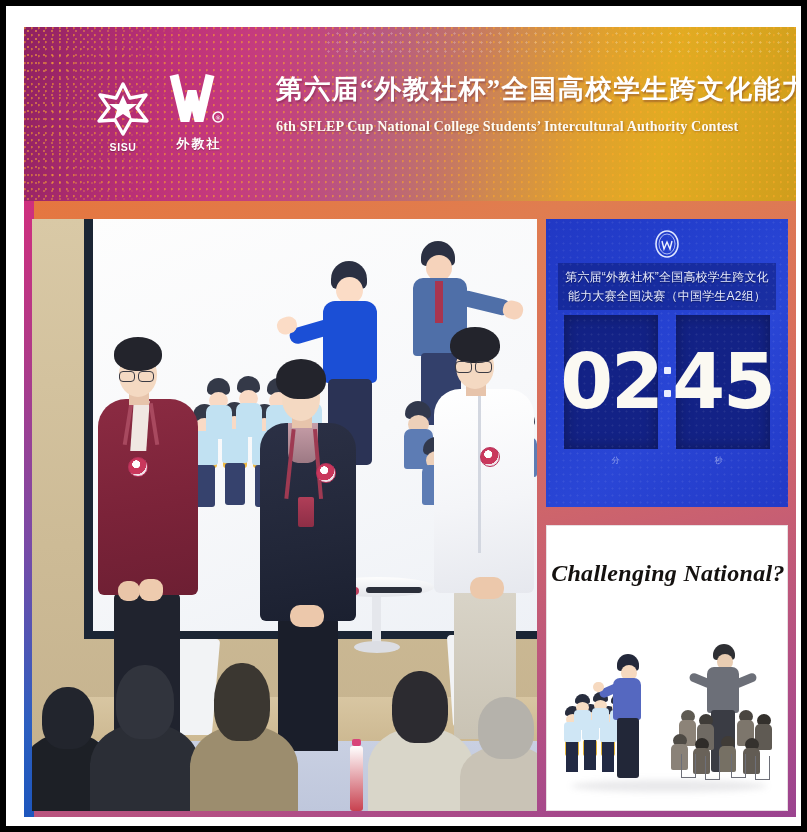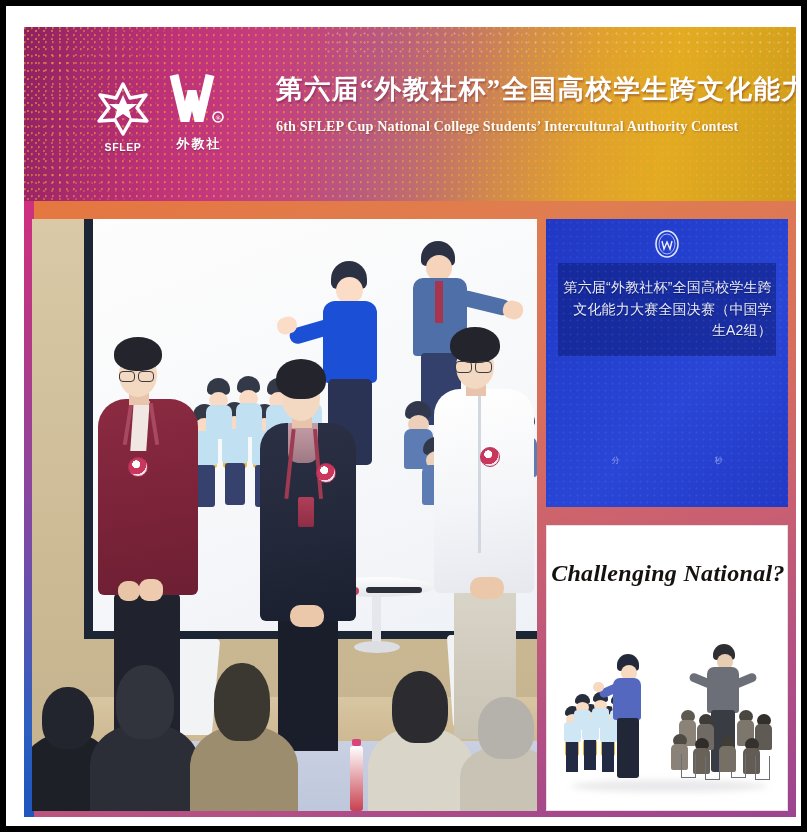--- a/index.html
+++ b/index.html
@@ -290,26 +290,26 @@
     opacity: .45;
     pointer-events: none;
   }
   #timer-emblem {
     position: absolute; left: 50%; top: 10px; transform: translateX(-50%);
     width: 28px; height: 30px;
   }
   #timer-heading {
     position: absolute; left: 12px; top: 44px; width: 218px;
     color: #e8ecff;
-    font-size: 14px;
+    font-size: 12px;
     line-height: 1.55;
-    text-align: right;
+    text-align: center;
     letter-spacing: .2px;
     background: rgba(12,28,120,.55);
-    padding: 14px 4px;
+    padding: 5px 4px;
     text-shadow: 0 1px 1px rgba(0,0,0,.45);
   }
   #timer-display {
     position: absolute; left: 18px; top: 96px;
     width: 206px; height: 134px;
     display: flex; align-items: stretch; justify-content: center;
   }
   .digit-group {
     background: #132286;
     display: flex; align-items: center; justify-content: center;
@@ -396,21 +396,21 @@
         <div id="banner-dots"></div>
         <div id="banner-dots-top"></div>
 
         <div id="banner-logos">
 
           <div class="logo-block">
             <svg id="snicc-mark" viewBox="0 0 54 56">
               <path d="M27 3 L34 17 L50 14 L41 27 L51 40 L35 39 L27 53 L19 39 L3 40 L13 27 L4 14 L20 17 Z" fill="none" stroke="#ffffff" stroke-width="3.4" stroke-linejoin="round"></path>
               <path d="M27 14 L31 23 L41 23 L33 29 L36 39 L27 33 L18 39 L21 29 L13 23 L23 23 Z" fill="#ffffff"></path>
             </svg>
-            <div class="logo-caption">SFLEP</div>
+            <div class="logo-caption">SISU</div>
           </div>
 
 
           <div class="logo-block">
             <svg id="sflep-mark" viewBox="0 0 62 62">
               <path d="M6 6 L17 52 L24 22 L31 52 L42 6" fill="none" stroke="#ffffff" stroke-width="9" stroke-linejoin="miter"></path>
               <circle cx="50" cy="48" r="5" fill="none" stroke="#ffffff" stroke-width="1.6"></circle>
               <text x="50" y="51" font-size="6" fill="#ffffff" text-anchor="middle" font-family="DejaVu Sans, sans-serif">®</text>
             </svg>
             <div class="logo-caption cn">外教社</div>
@@ -633,20 +633,32 @@
         </div>
 
         <div id="timer-panel">
           <svg id="timer-emblem" viewBox="0 0 28 30">
             <ellipse cx="14" cy="15" rx="11" ry="13" fill="none" stroke="#dfe6ff" stroke-width="1.6"></ellipse>
             <ellipse cx="14" cy="15" rx="8" ry="10" fill="none" stroke="#cfd9ff" stroke-width=".8"></ellipse>
             <path d="M9 12 L11 20 L14 13 L17 20 L19 12" fill="none" stroke="#eef2ff" stroke-width="1.4"></path>
           </svg>
           <div id="timer-heading">第六届“外教社杯”全国高校学生跨文化能力大赛全国决赛（中国学生A2组）</div>
 
+          <div id="timer-display">
+            <div class="digit-group">
+              <span class="digit-text">02</span>
+            </div>
+            <div id="timer-colon">
+              <div class="colon-dot"></div>
+              <div class="colon-dot"></div>
+            </div>
+            <div class="digit-group">
+              <span class="digit-text">45</span>
+            </div>
+          </div>
 
           <div id="timer-unit-row">
             <span class="timer-unit">分</span>
             <span class="timer-unit">秒</span>
           </div>
         </div>
 
         <div id="slide-panel">
           <div id="slide-title">Challenging National?</div>
 

